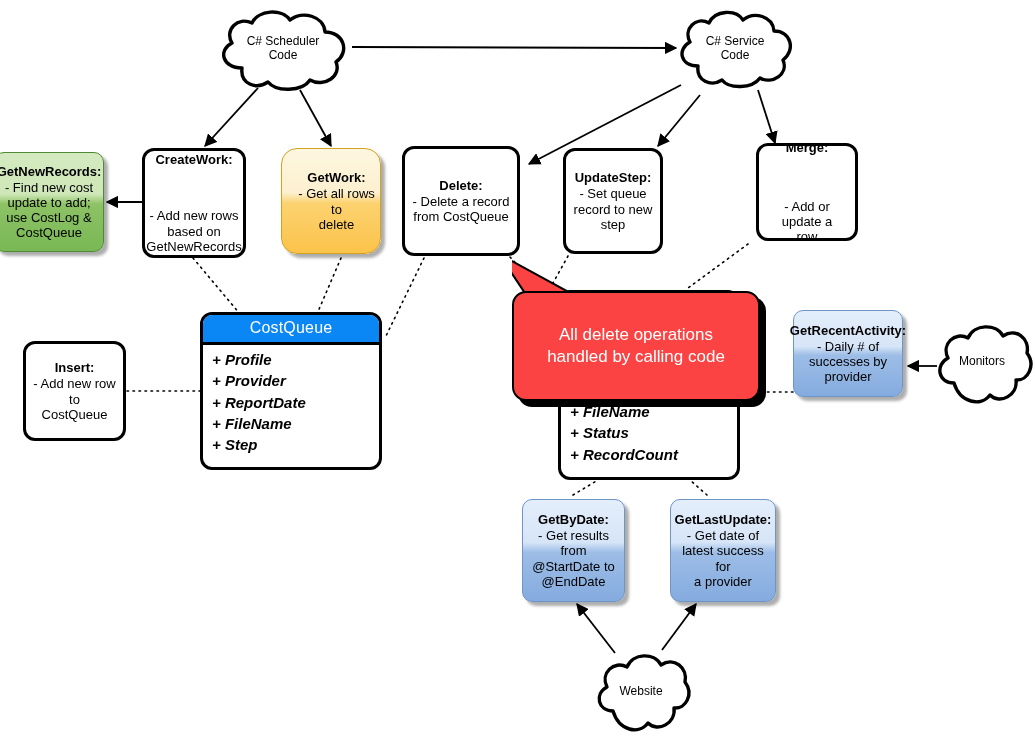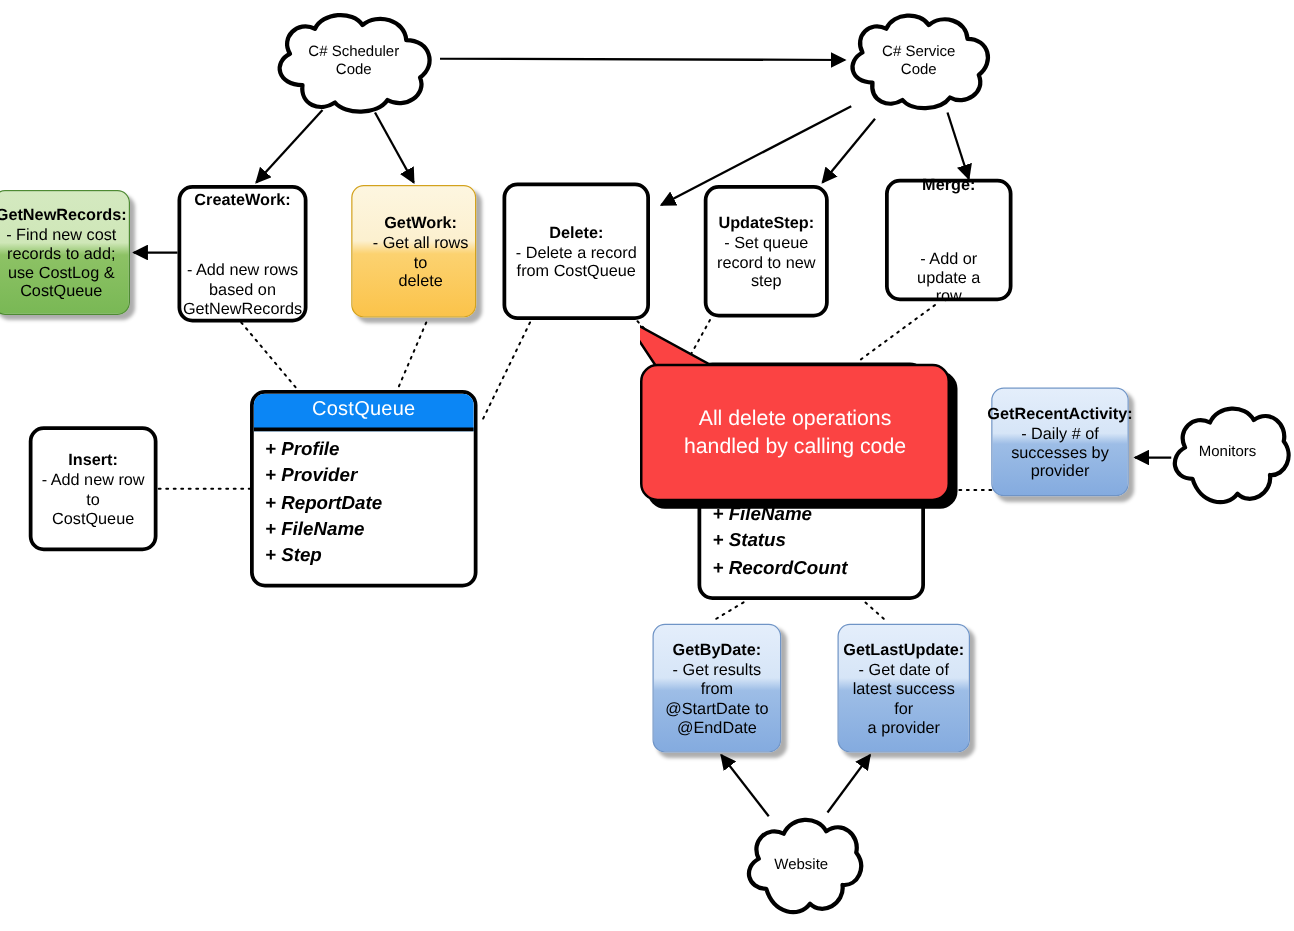--- a/index.html
+++ b/index.html
@@ -51,21 +51,21 @@
   .shadowed { box-shadow: 4px 4px 3px rgba(0,0,0,0.32); }
 
   .green {
     border: 1px solid #4e8a33;
     background: linear-gradient(to bottom, #d4e9c0 0%, #cfe7b8 42%, #8dc265 52%, #79b855 100%);
     border-radius: 10px;
   }
   .yellow {
     border: 1px solid #d3a21d;
     background: linear-gradient(to bottom, #fdf6e0 0%, #fcf0cf 42%, #fcd270 52%, #fbc34a 100%);
-    border-radius: 10px;
+    border-radius: 16px;
     padding-left: 16px;
   }
   .blue {
     border: 1px solid #6f94c6;
     background: linear-gradient(to bottom, #e4eefb 0%, #d6e5f7 42%, #9dbde6 52%, #84abdf 100%);
     border-radius: 10px;
   }
 
   
   .table-node {
@@ -239,21 +239,21 @@
       <div>
         <span>Website</span>
       </div>
     </div>
   </div>
 
   <div class="node green shadowed" style="left:-6px; top:152px; width:110px; height:100px;">
     <span class="ttl">GetNewRecords:</span>
     <span class="bd">
       <span>- Find new cost</span>
-      <span>records to add;</span>
+      <span>update to add;</span>
       <span>use CostLog &amp;</span>
       <span>CostQueue</span>
     </span>
   </div>
 
   <div class="node" style="left:142px; top:148px; width:104px; height:110px;gap:40px;">
     <span class="ttl">CreateWork:</span>
     <span class="bd">
       <span>- Add new rows</span>
       <span>based on</span>
@@ -279,21 +279,21 @@
 
   <div class="node" style="left:563px; top:148px; width:100px; height:106px;">
     <span class="ttl">UpdateStep:</span>
     <span class="bd">
       <span>- Set queue</span>
       <span>record to new</span>
       <span>step</span>
     </span>
   </div>
 
-  <div class="node" style="left:708px; top:143px; width:102px; height:98px;gap:43px;">
+  <div class="node" style="left:756px; top:143px; width:102px; height:98px;gap:43px;">
     <span class="ttl">Merge:</span>
     <span class="bd">
       <span>- Add or update a</span>
       <span>row</span>
     </span>
   </div>
 
   <div class="node" style="left:23px; top:341px; width:103px; height:100px;">
     <span class="ttl">Insert:</span>
     <span class="bd">

